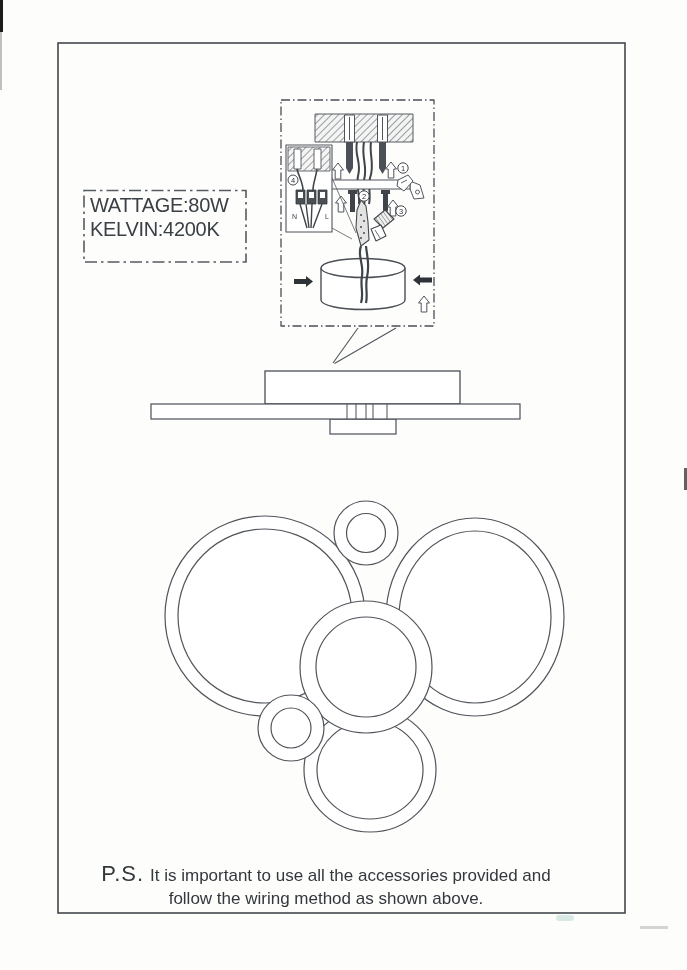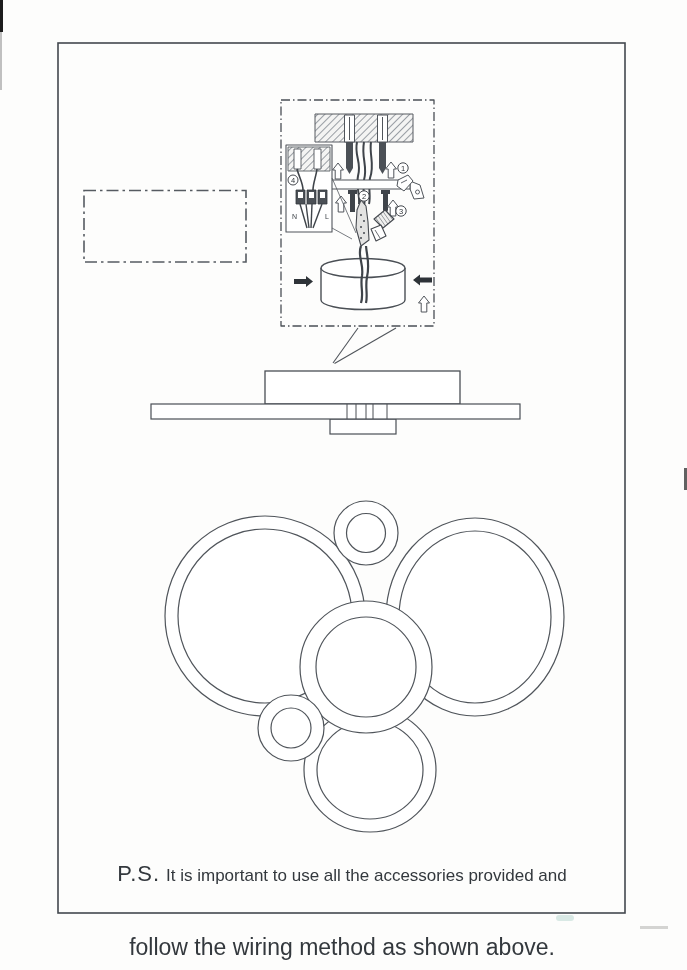--- a/index.html
+++ b/index.html
@@ -10,26 +10,26 @@
   }
   .layer{position:absolute;left:0;top:0;}
   
   .spec-text{
     position:absolute;left:90px;top:194px;width:156px;
     color:#3b4046;font-size:20px;line-height:23.5px;letter-spacing:-0.3px;
     white-space:nowrap;
   }
   
   .note{
-    position:absolute;left:92px;top:862px;width:500px;
+    position:absolute;left:76px;top:862px;width:500px;
     text-align:center;color:#33383d;
   }
   .note .l1{font-size:17px;line-height:24px;white-space:nowrap;}
   .note .ps{font-size:22px;letter-spacing:1px;margin-right:6px;}
-  .note .l2{font-size:23px;line-height:22px;margin-top:48px;}
+  .note .l2{font-size:17px;line-height:22px;}
   
   .artifact{position:absolute;}
   .a-edge-top{left:0;top:0;width:3px;height:32px;background:#1c1c1c;}
   .a-edge-mid{left:0;top:32px;width:2px;height:58px;background:#8e8e8e;opacity:.55;}
   .a-edge-right{left:684px;top:468px;width:3px;height:22px;background:#3a3a3a;opacity:.8;}
   .a-bottom-dash{left:640px;top:926px;width:28px;height:3px;background:#b9b9b6;opacity:.6;}
   .a-teal{left:556px;top:915px;width:18px;height:6px;background:#bcd8d2;opacity:.55;border-radius:3px;}
   svg text{font-family:"Liberation Sans",sans-serif;}
 </style>
 </head>
@@ -207,20 +207,22 @@
         <ellipse cx="366" cy="667" rx="66" ry="66" fill="#fff" stroke="#50555b" stroke-width="1.2"></ellipse>
         <ellipse cx="366" cy="667" rx="50" ry="50" fill="#fff" stroke="#50555b" stroke-width="1.2"></ellipse>
         <ellipse cx="366" cy="533" rx="32" ry="32" fill="#fff" stroke="#50555b" stroke-width="1.2"></ellipse>
         <ellipse cx="366" cy="533" rx="19.5" ry="19.5" fill="#fff" stroke="#50555b" stroke-width="1.2"></ellipse>
         <ellipse cx="291" cy="728" rx="33" ry="33" fill="#fff" stroke="#50555b" stroke-width="1.2"></ellipse>
         <ellipse cx="291" cy="728" rx="20" ry="20" fill="#fff" stroke="#50555b" stroke-width="1.2"></ellipse>
       </g>
   </svg>
 
   <div class="spec-text">
+    <div>WATTAGE:80W</div>
+    <div>KELVIN:4200K</div>
   </div>
 
   <div class="note">
     <div class="l1">
       <span class="ps">P.S.</span><span>It is important to use all the accessories provided and</span>
     </div>
     <div class="l2">follow the wiring method as shown above.</div>
   </div>
 
   <div class="artifact a-edge-top"></div>

